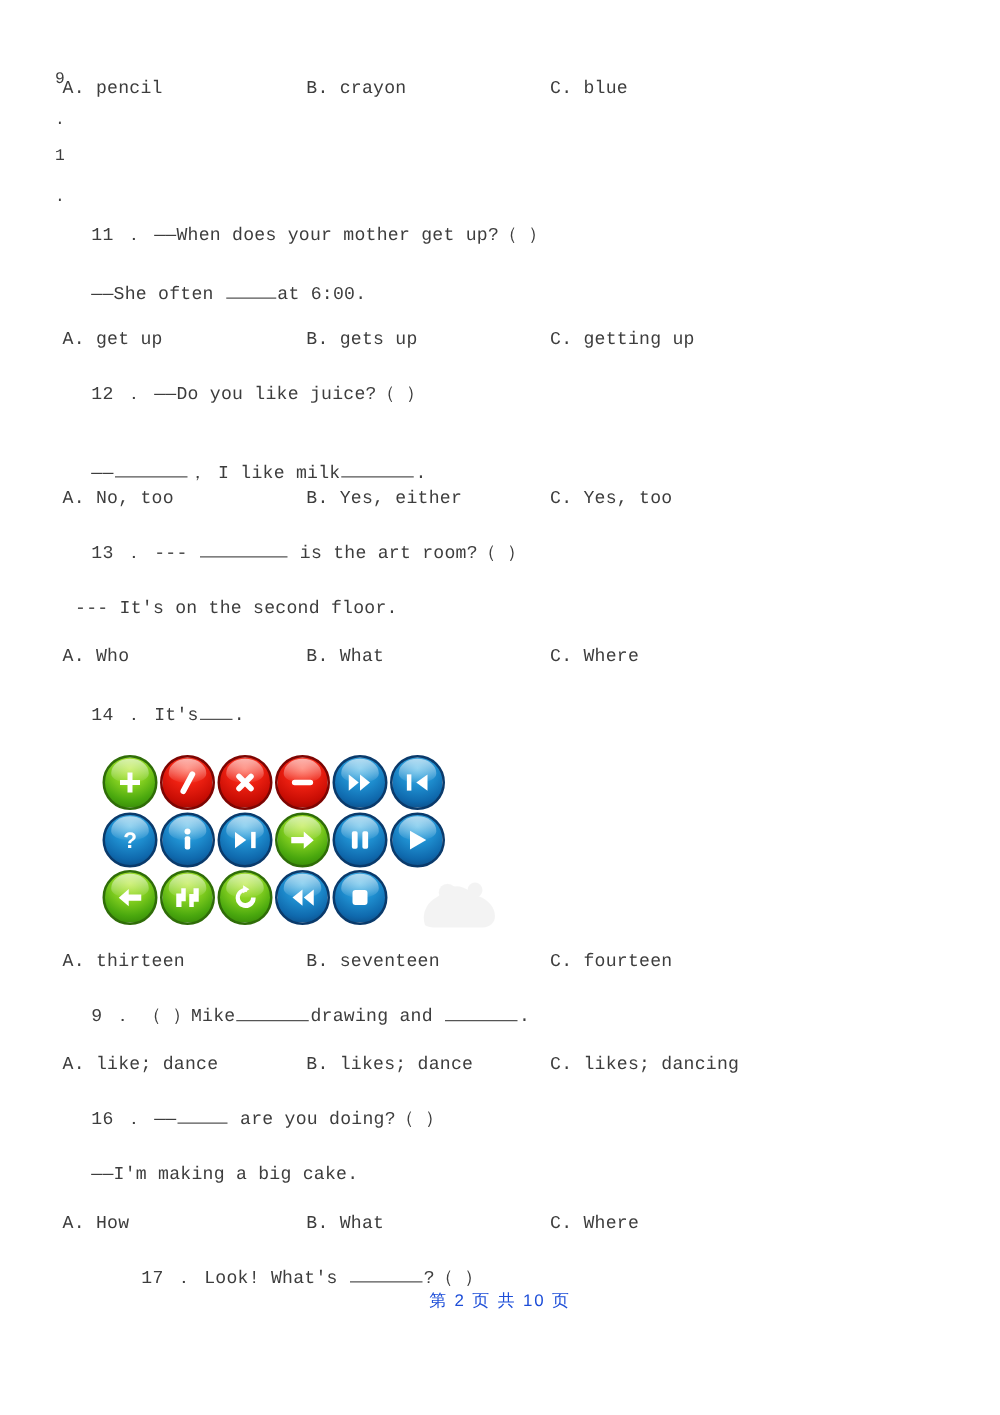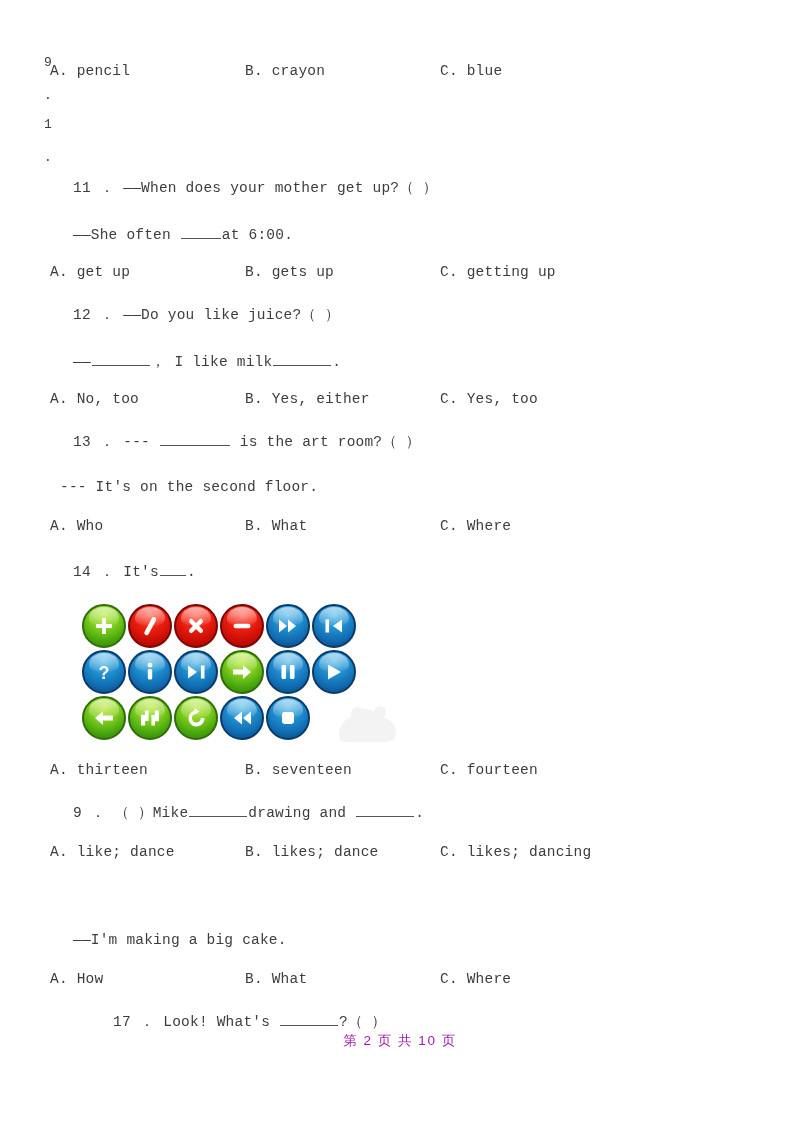--- a/index.html
+++ b/index.html
@@ -85,21 +85,21 @@
 
   
   .footer {
     position: absolute;
     top: 1032px;
     left: 0;
     width: 800px;
     text-align: center;
     font-family: "Liberation Sans", "DejaVu Sans", sans-serif;
     font-size: 13.5px;
-    color: #a21caf;
+    color: #1d4ed8;
     letter-spacing: 1.5px;
   }
 
   
   .icon-figure {
     position: absolute;
     left: 82px;
     top: 602px;
     width: 290px;
     height: 148px;
@@ -211,21 +211,21 @@
   </div>
   <div class="opt-row" style="top:264px;">
     <span class="opt a mono">A. get up</span>
     <span class="opt b mono">B. gets up</span>
     <span class="opt c mono">C. getting up</span>
   </div>
 
   <div class="qline mono" style="left:73px; top:305px;">
     <span>12 ． </span><span>——Do you like juice?（    ）</span>
   </div>
-  <div class="qline mono" style="left:73px; top:352px;">
+  <div class="qline mono" style="left:73px; top:368px;">
     <span>——</span><span class="blank b-md"></span><span>， I like milk</span><span class="blank b-md"></span><span>.</span>
   </div>
   <div class="opt-row" style="top:391px;">
     <span class="opt a mono">A. No, too</span>
     <span class="opt b mono">B. Yes, either</span>
     <span class="opt c mono">C. Yes, too</span>
   </div>
 
   <div class="qline mono" style="left:73px; top:432px;">
     <span>13 ． </span><span>--- </span><span class="blank b-lg"></span><span> is the art room?（    ）</span>
@@ -434,20 +434,23 @@
 
   <div class="qline mono" style="left:73px; top:803px;">
     <span>9 ． </span><span>（    ）Mike</span><span class="blank b-md"></span><span>drawing and </span><span class="blank b-md"></span><span>.</span>
   </div>
   <div class="opt-row" style="top:844px;">
     <span class="opt a mono">A. like; dance</span>
     <span class="opt b mono">B. likes; dance</span>
     <span class="opt c mono">C. likes; dancing</span>
   </div>
 
+  <div class="qline mono" style="left:73px; top:885px;">
+    <span>16 ． </span><span>——</span><span class="blank b-sm"></span><span> are you doing?（    ）</span>
+  </div>
   <div class="qline mono" style="left:73px; top:932px;">——I'm making a big cake.</div>
   <div class="opt-row" style="top:971px;padding-left:40px;">
     <span class="opt a mono">A. How</span>
     <span class="opt b mono">B. What</span>
     <span class="opt c mono">C. Where</span>
   </div>
 
   <div class="qline mono" style="left:73px; top:1012px;margin-left:40px;">
     <span>17 ． </span><span>Look! What's </span><span class="blank b-md"></span><span>?（    ）</span>
   </div>

